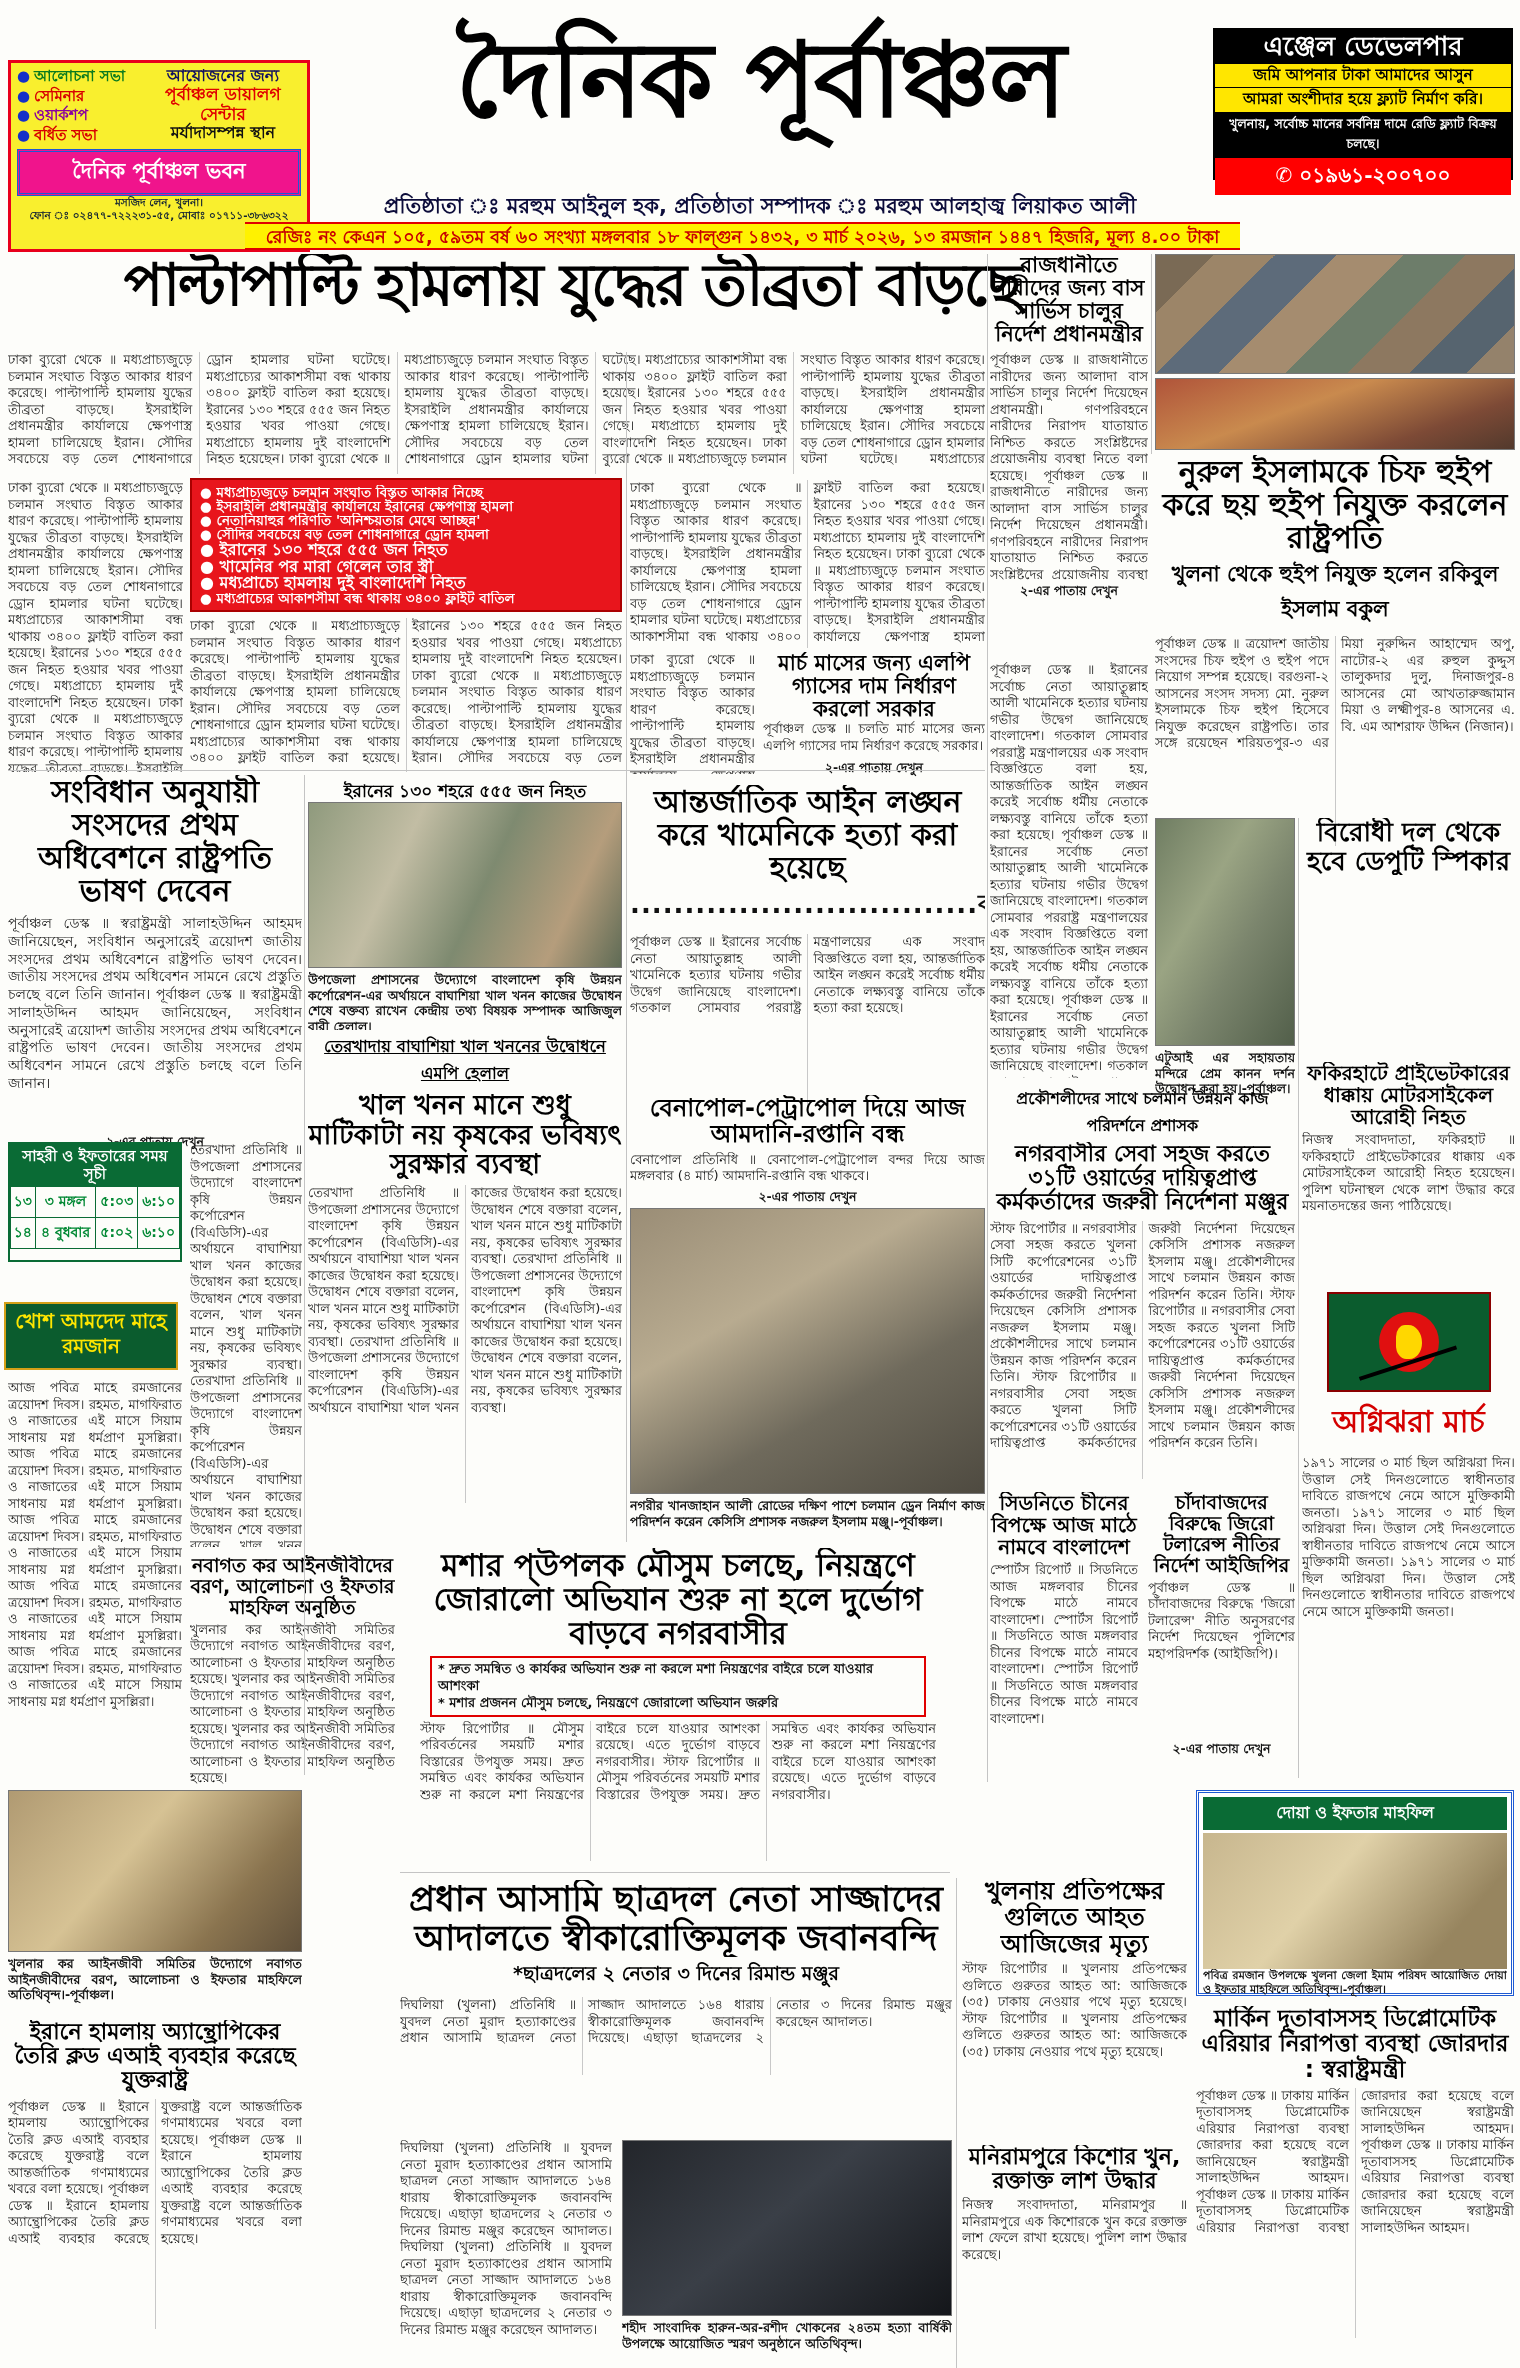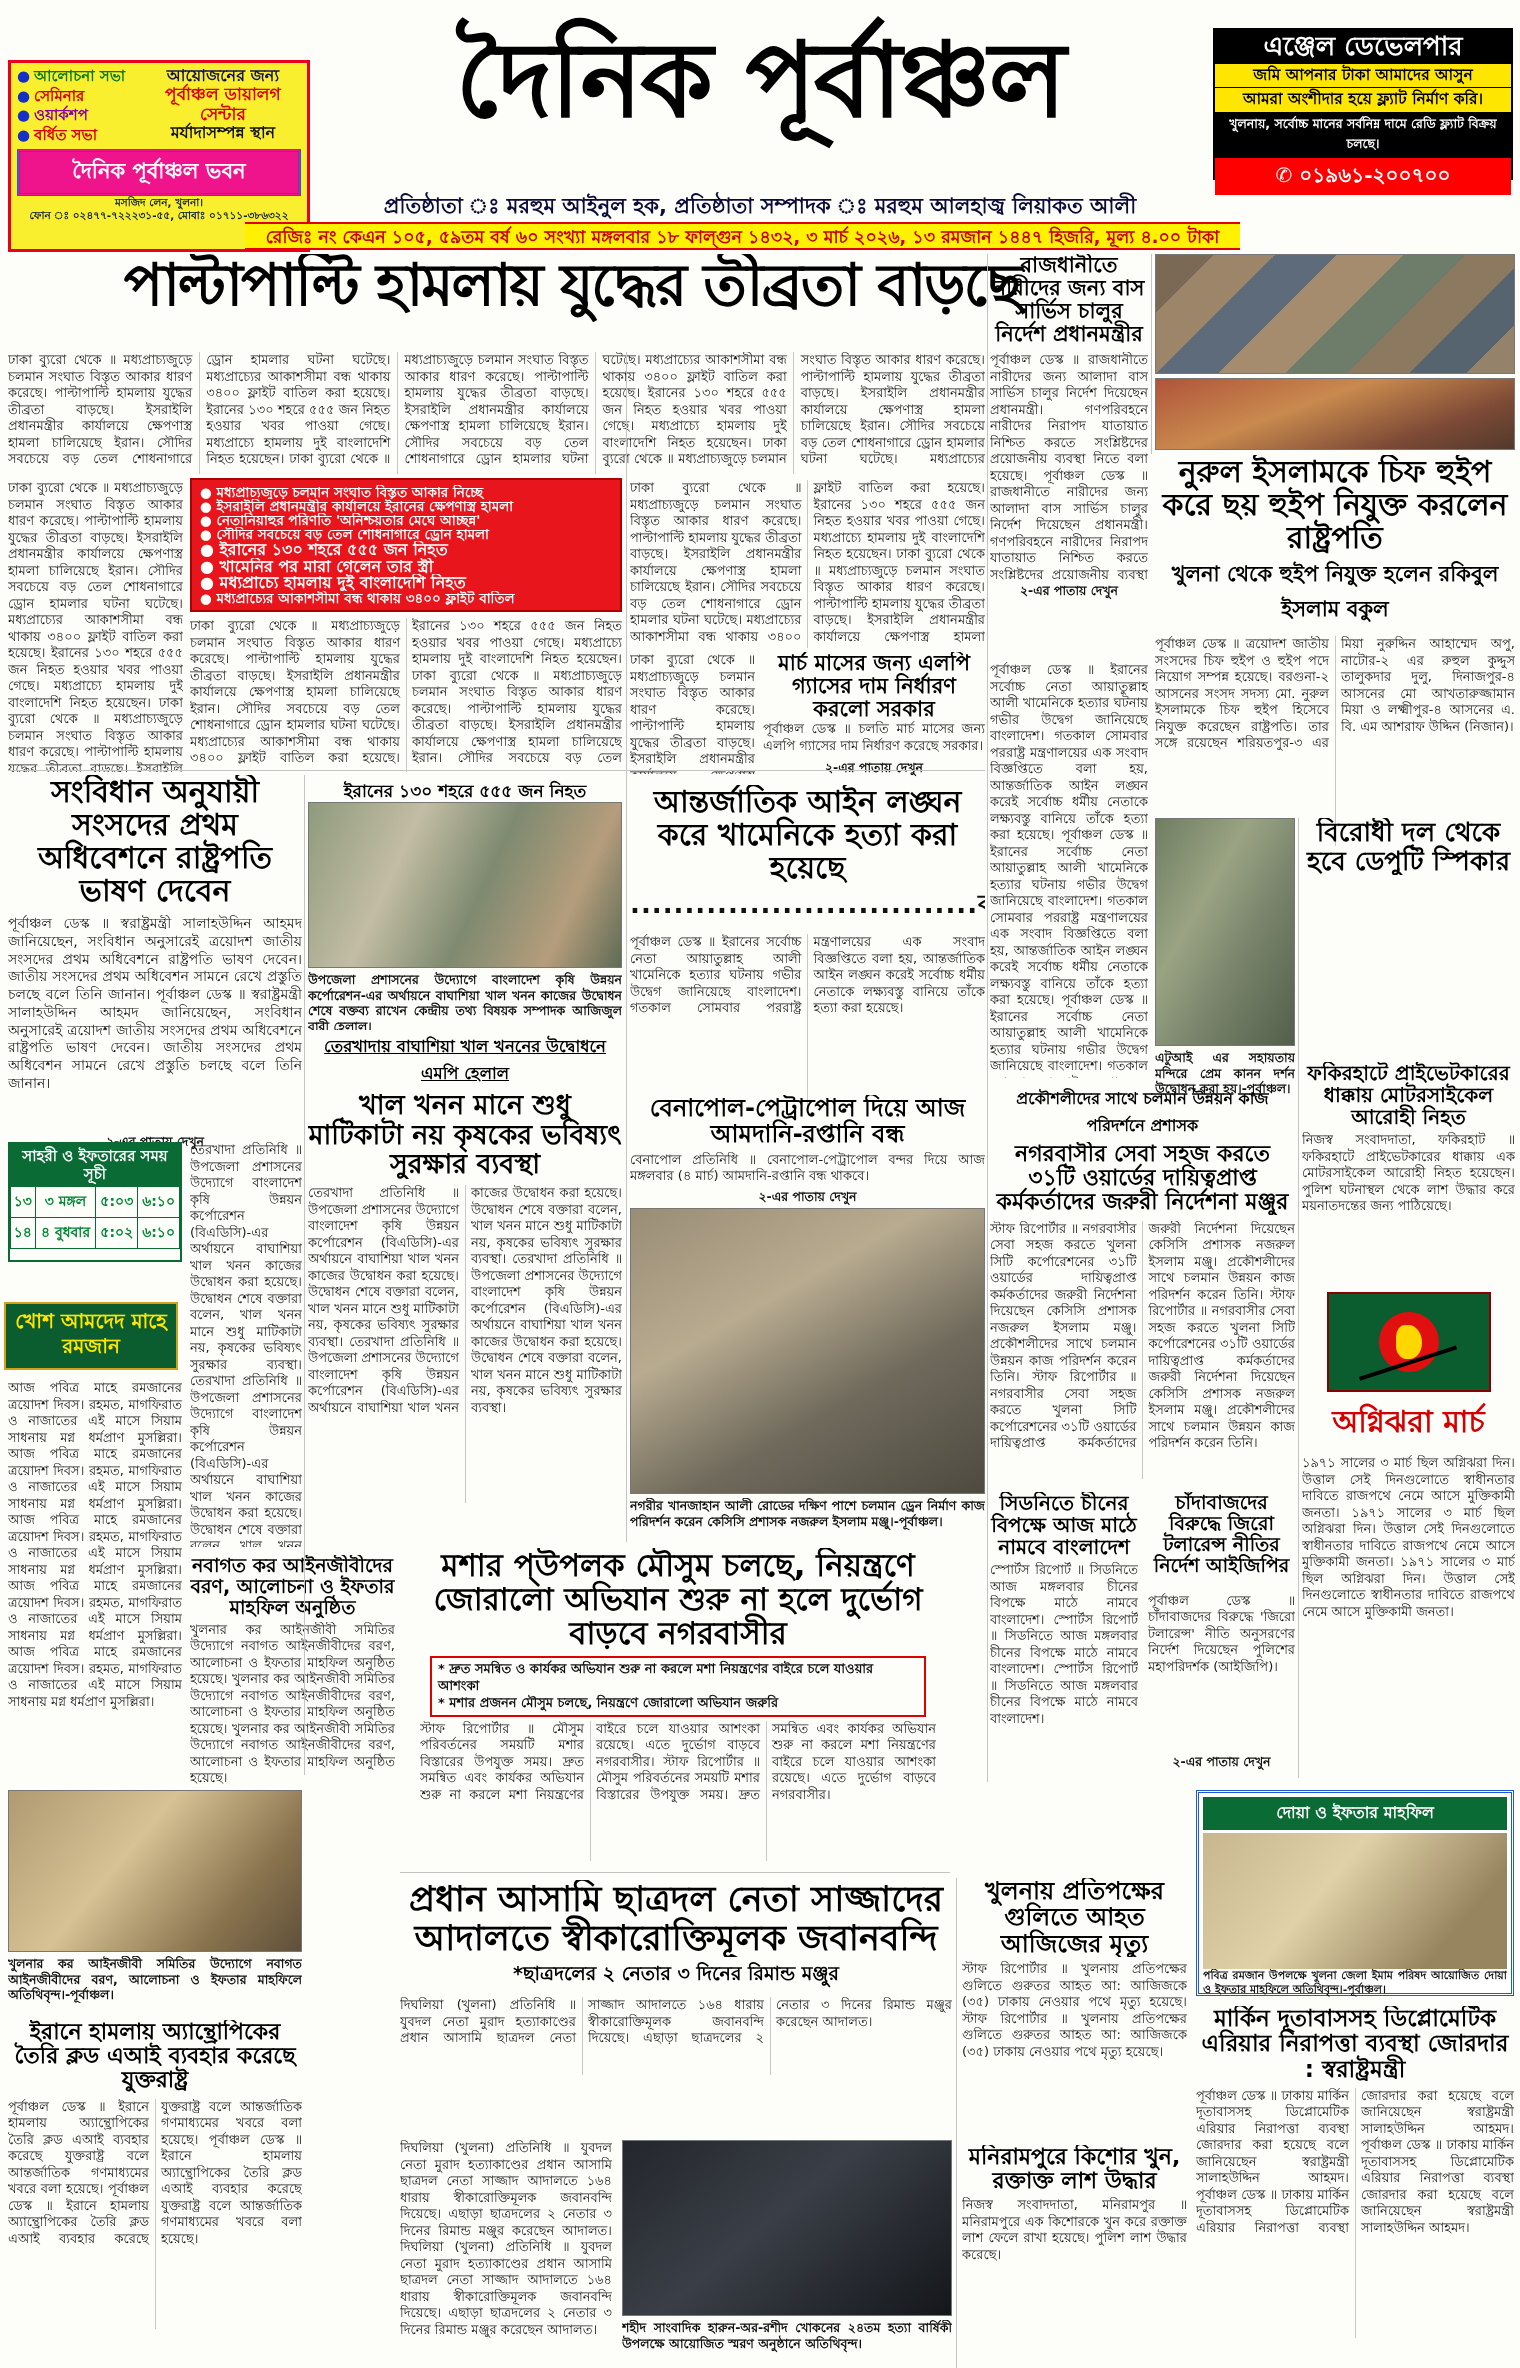--- a/index.html
+++ b/index.html
@@ -247,21 +247,21 @@
     <div class="body-text cols2" style="height:258px;margin-top:6px;">স্টাফ রিপোর্টার ॥ নগরবাসীর সেবা সহজ করতে খুলনা সিটি কর্পোরেশনের ৩১টি ওয়ার্ডের দায়িত্বপ্রাপ্ত কর্মকর্তাদের জরুরী নির্দেশনা দিয়েছেন কেসিসি প্রশাসক নজরুল ইসলাম মঞ্জু। প্রকৌশলীদের সাথে চলমান উন্নয়ন কাজ পরিদর্শন করেন তিনি। স্টাফ রিপোর্টার ॥ নগরবাসীর সেবা সহজ করতে খুলনা সিটি কর্পোরেশনের ৩১টি ওয়ার্ডের দায়িত্বপ্রাপ্ত কর্মকর্তাদের জরুরী নির্দেশনা দিয়েছেন কেসিসি প্রশাসক নজরুল ইসলাম মঞ্জু। প্রকৌশলীদের সাথে চলমান উন্নয়ন কাজ পরিদর্শন করেন তিনি। স্টাফ রিপোর্টার ॥ নগরবাসীর সেবা সহজ করতে খুলনা সিটি কর্পোরেশনের ৩১টি ওয়ার্ডের দায়িত্বপ্রাপ্ত কর্মকর্তাদের জরুরী নির্দেশনা দিয়েছেন কেসিসি প্রশাসক নজরুল ইসলাম মঞ্জু। প্রকৌশলীদের সাথে চলমান উন্নয়ন কাজ পরিদর্শন করেন তিনি।</div>
   </div>
 
   <div class="abs" style="left:990px;top:1492px;width:148px;height:290px;">
     <div class="headline" style="font-size:20px;">সিডনিতে চীনের বিপক্ষে আজ মাঠে নামবে বাংলাদেশ</div>
     <div class="body-text" style="height:180px;margin-top:4px;">স্পোর্টস রিপোর্ট ॥ সিডনিতে আজ মঙ্গলবার চীনের বিপক্ষে মাঠে নামবে বাংলাদেশ। স্পোর্টস রিপোর্ট ॥ সিডনিতে আজ মঙ্গলবার চীনের বিপক্ষে মাঠে নামবে বাংলাদেশ। স্পোর্টস রিপোর্ট ॥ সিডনিতে আজ মঙ্গলবার চীনের বিপক্ষে মাঠে নামবে বাংলাদেশ।</div>
   </div>
 
   <div class="abs" style="left:1148px;top:1492px;width:147px;height:290px;">
     <div class="headline" style="font-size:19px;">চাঁদাবাজদের বিরুদ্ধে জিরো টলারেন্স নীতির নির্দেশ আইজিপির</div>
-    <div class="body-text" style="height:160px;margin-top:17px;">পূর্বাঞ্চল ডেস্ক ॥ চাঁদাবাজদের বিরুদ্ধে 'জিরো টলারেন্স' নীতি অনুসরণের নির্দেশ দিয়েছেন পুলিশের মহাপরিদর্শক (আইজিপি)।</div>
+    <div class="body-text" style="height:160px;margin-top:4px;">পূর্বাঞ্চল ডেস্ক ॥ চাঁদাবাজদের বিরুদ্ধে 'জিরো টলারেন্স' নীতি অনুসরণের নির্দেশ দিয়েছেন পুলিশের মহাপরিদর্শক (আইজিপি)।</div>
     <div class="continued">২-এর পাতায় দেখুন</div>
   </div>
 
   <div class="abs rule-h" style="left:400px;top:1872px;width:550px;"></div>
 
   <div class="abs" style="left:400px;top:1878px;width:552px;height:490px;">
     <div class="headline" style="font-size:35px;margin-top:2px;">প্রধান আসামি ছাত্রদল নেতা সাজ্জাদের আদালতে স্বীকারোক্তিমূলক জবানবন্দি</div>
     <div class="subhead" style="font-size:19px;margin-top:2px;">*ছাত্রদলের ২ নেতার ৩ দিনের রিমান্ড মঞ্জুর</div>
     <div class="body-text cols3" style="height:78px;margin-top:6px;">দিঘলিয়া (খুলনা) প্রতিনিধি ॥ যুবদল নেতা মুরাদ হত্যাকাণ্ডের প্রধান আসামি ছাত্রদল নেতা সাজ্জাদ আদালতে ১৬৪ ধারায় স্বীকারোক্তিমূলক জবানবন্দি দিয়েছে। এছাড়া ছাত্রদলের ২ নেতার ৩ দিনের রিমান্ড মঞ্জুর করেছেন আদালত।</div>
     <div class="body-text abs" style="left:0;top:262px;width:212px;height:226px;">দিঘলিয়া (খুলনা) প্রতিনিধি ॥ যুবদল নেতা মুরাদ হত্যাকাণ্ডের প্রধান আসামি ছাত্রদল নেতা সাজ্জাদ আদালতে ১৬৪ ধারায় স্বীকারোক্তিমূলক জবানবন্দি দিয়েছে। এছাড়া ছাত্রদলের ২ নেতার ৩ দিনের রিমান্ড মঞ্জুর করেছেন আদালত। দিঘলিয়া (খুলনা) প্রতিনিধি ॥ যুবদল নেতা মুরাদ হত্যাকাণ্ডের প্রধান আসামি ছাত্রদল নেতা সাজ্জাদ আদালতে ১৬৪ ধারায় স্বীকারোক্তিমূলক জবানবন্দি দিয়েছে। এছাড়া ছাত্রদলের ২ নেতার ৩ দিনের রিমান্ড মঞ্জুর করেছেন আদালত।</div>

